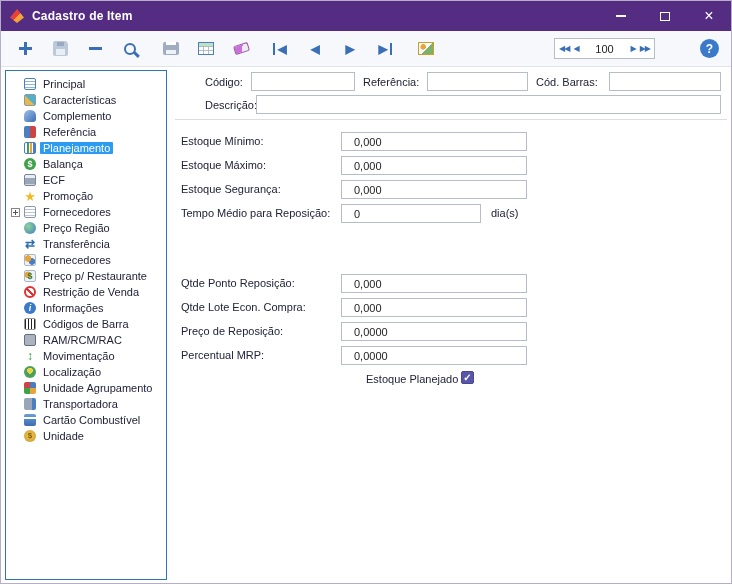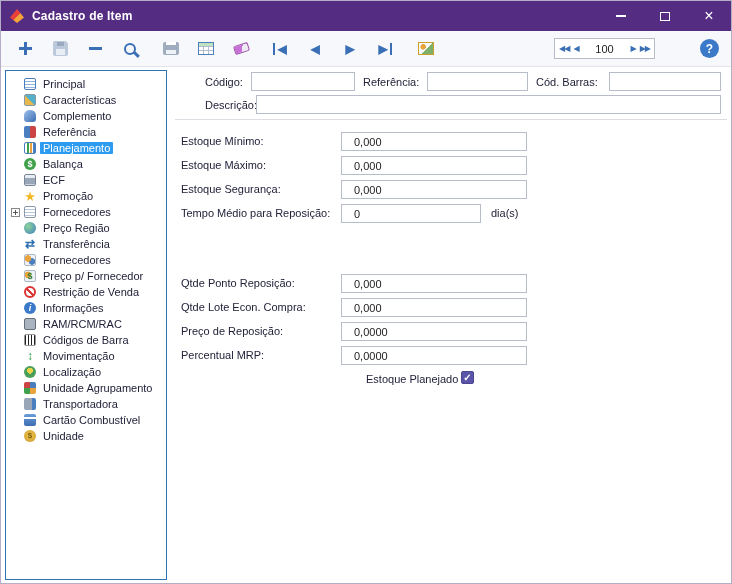--- a/index.html
+++ b/index.html
@@ -208,41 +208,41 @@
         <span class="tree-label">Transferência</span>
       </div>
       <div class="tree-item">
         <span class="gutter"></span>
         <span class="ticon i-suppliers"></span>
         <span class="tree-label">Fornecedores</span>
       </div>
       <div class="tree-item">
         <span class="gutter"></span>
         <span class="ticon i-supplier-price">$</span>
-        <span class="tree-label">Preço p/ Fornecedor</span>
+        <span class="tree-label">Preço p/ Restaurante</span>
       </div>
       <div class="tree-item">
         <span class="gutter"></span>
         <span class="ticon i-restriction"></span>
         <span class="tree-label">Restrição de Venda</span>
       </div>
       <div class="tree-item">
         <span class="gutter"></span>
         <span class="ticon i-info">i</span>
         <span class="tree-label">Informações</span>
       </div>
       <div class="tree-item">
         <span class="gutter"></span>
+        <span class="ticon i-barcode"></span>
+        <span class="tree-label">Códigos de Barra</span>
+      </div>
+      <div class="tree-item">
+        <span class="gutter"></span>
         <span class="ticon i-chip"></span>
         <span class="tree-label">RAM/RCM/RAC</span>
-      </div>
-      <div class="tree-item">
-        <span class="gutter"></span>
-        <span class="ticon i-barcode"></span>
-        <span class="tree-label">Códigos de Barra</span>
       </div>
       <div class="tree-item">
         <span class="gutter"></span>
         <span class="ticon i-movement">↕</span>
         <span class="tree-label">Movimentação</span>
       </div>
       <div class="tree-item">
         <span class="gutter"></span>
         <span class="ticon i-location"></span>
         <span class="tree-label">Localização</span>

